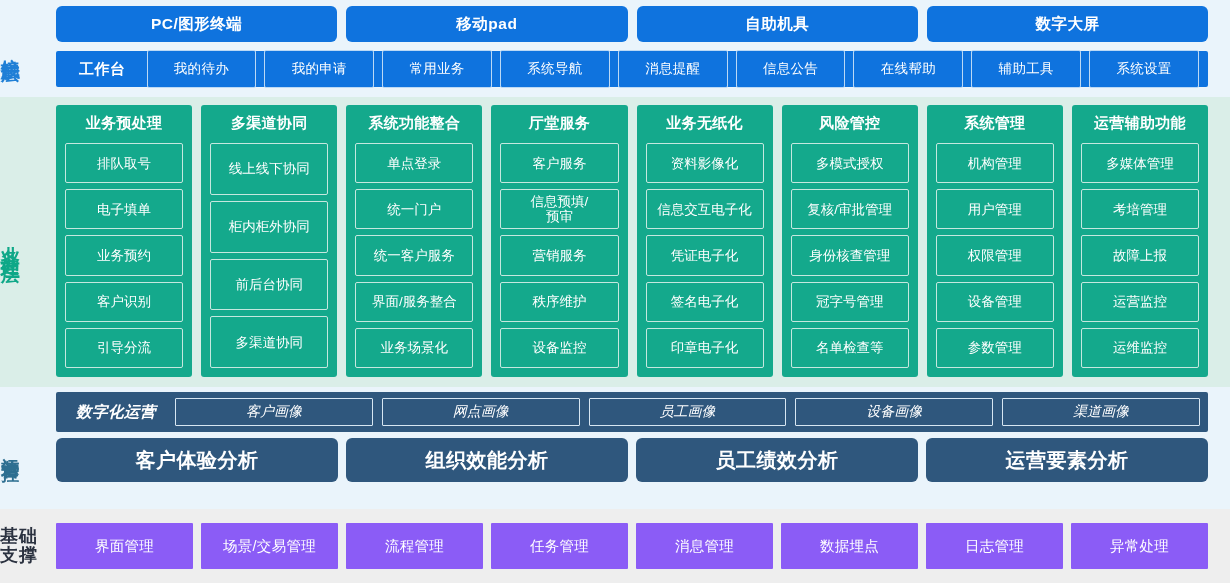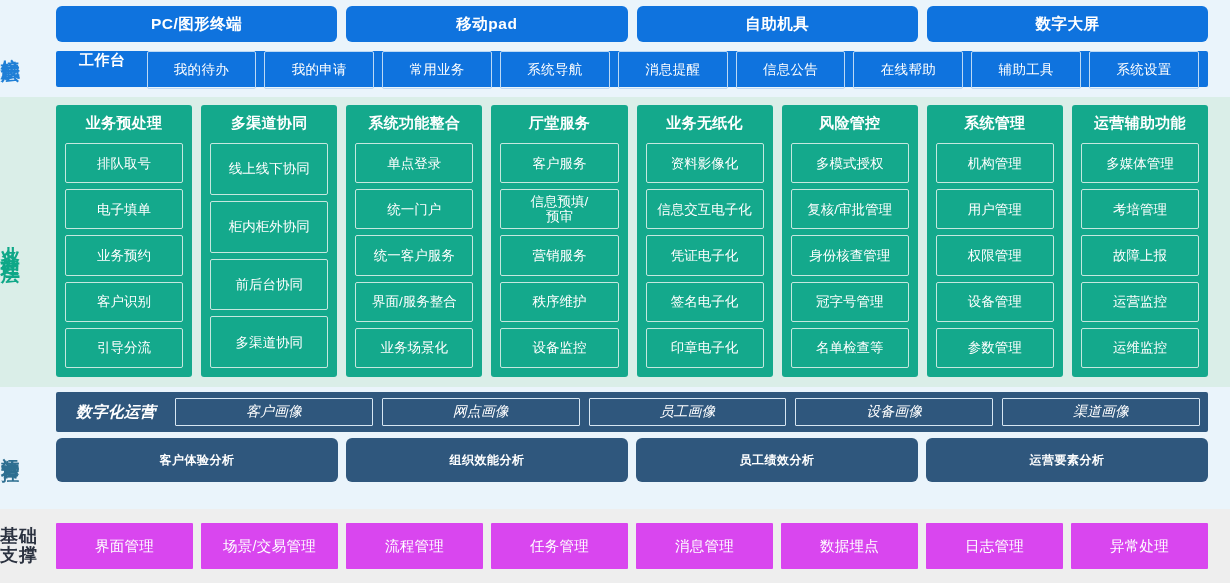--- a/index.html
+++ b/index.html
@@ -30,21 +30,21 @@
   .l1-body { padding: 0 22px 0 0; gap: 9px; }
   .channel-row { display: flex; gap: 9px; height: 38px; padding: 2px 0 0 0; }
   .channel-card {
     flex: 1 1 0; background: #0f73de; border-radius: 6px;
     color: #fff; font-size: 15.5px; font-weight: bold;
     display: flex; align-items: center; justify-content: center;
     letter-spacing: .5px;
   }
   .quick-bar {
     background: #0f73de; height: 36px; border-radius: 2px;
-    display: flex; align-items: flex-start; gap: 8px; padding: 0 9px;
+    display: flex; align-items: center; gap: 8px; padding: 0 9px;
   }
   .quick-title {
     color: #ffffff; font-size: 15px; font-weight: bold;
     padding: 0 13px 0 14px; white-space: nowrap; letter-spacing: .5px;
   }
   .quick-chip {
     flex: 1 1 0; height: 38px; border: 1px solid #bcd9f5; border-radius: 2px;
     color: #ffffff; font-size: 13.5px;
     display: flex; align-items: center; justify-content: center;
     white-space: nowrap; letter-spacing: .3px;
@@ -86,35 +86,35 @@
     padding: 0 10px 0 12px; white-space: nowrap; letter-spacing: .5px;
   }
   .ops-chip {
     flex: 1 1 0; height: 28px; border: 1px solid #d7e6f2; border-radius: 1px;
     color: #ffffff; font-size: 14px;
     display: flex; align-items: center; justify-content: center; white-space: nowrap;
   }
   .analysis-row { display: flex; gap: 8px; height: 44px; }
   .analysis-card {
     flex: 1 1 0; background: #2f577d; border-radius: 6px;
-    color: #ffffff; font-size: 12px; font-weight: bold;
+    color: #ffffff; font-size: 20px; font-weight: bold;
     display: flex; align-items: center; justify-content: center; letter-spacing: .5px;
   }
 
   
   .l4 { background: #eeeeee; height: 74px; flex: 1 1 auto; }
   .l4 .layer-label { flex: 0 0 56px; }
   .l4 .layer-label .grid2 {
     color: #2b3240; font-size: 18px; font-weight: bold;
     line-height: 1.08; text-align: center; letter-spacing: 1px;
   }
   .l4-body { padding: 0 22px 0 0; justify-content: center; }
   .base-row { display: flex; gap: 8px; height: 46px; }
   .base-card {
-    flex: 1 1 0; background: #d946ef; border-radius: 1px;
+    flex: 1 1 0; background: #8b5cf6; border-radius: 1px;
     color: #ffffff; font-size: 14.5px;
     display: flex; align-items: center; justify-content: center;
     white-space: nowrap; letter-spacing: .3px;
   }
 </style>
 </head>
 <body>
 
 <div id="root">
 

